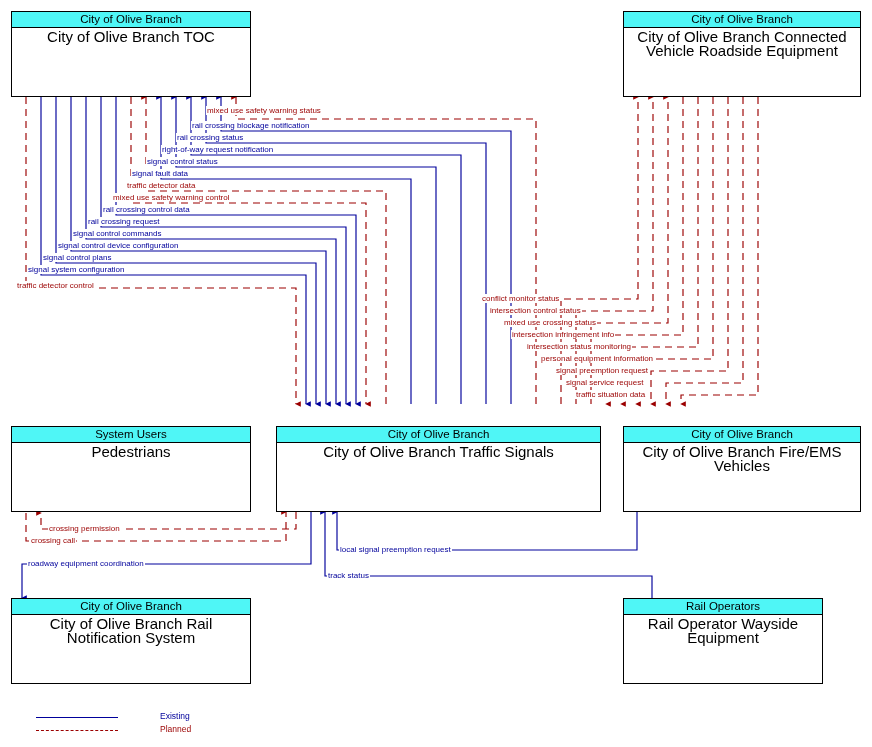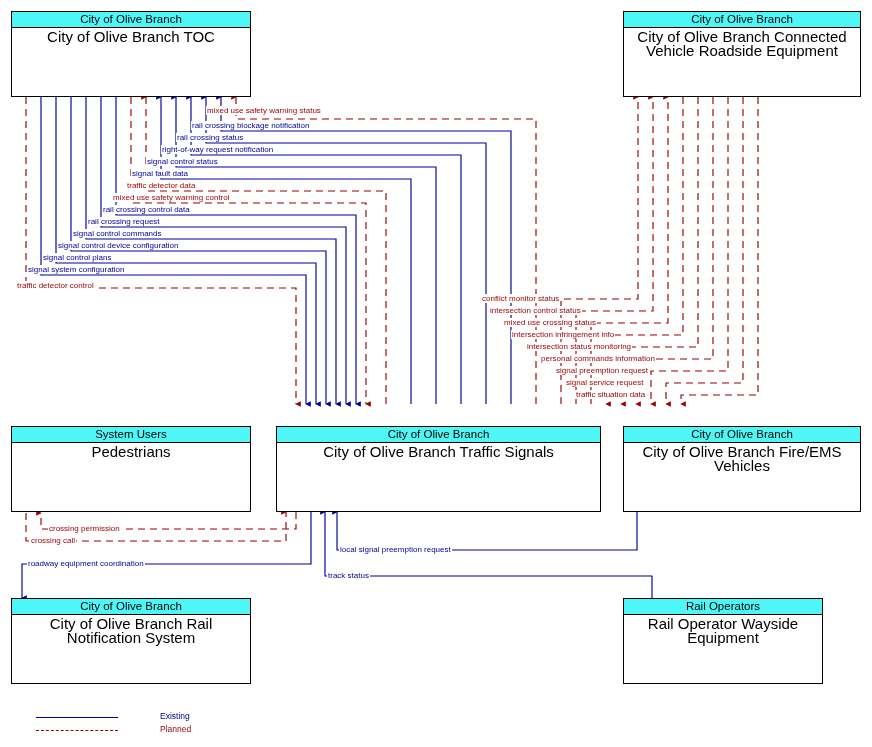--- a/index.html
+++ b/index.html
@@ -167,21 +167,21 @@
   <div class="lbl ex" style="left:57px;top:241px;">signal control device configuration</div>
   <div class="lbl ex" style="left:42px;top:253px;">signal control plans</div>
   <div class="lbl ex" style="left:27px;top:265px;">signal system configuration</div>
   <div class="lbl pl" style="left:16px;top:281px;">traffic detector control</div>
 
   <div class="lbl pl" style="left:481px;top:294px;">conflict monitor status</div>
   <div class="lbl pl" style="left:489px;top:306px;">intersection control status</div>
   <div class="lbl pl" style="left:503px;top:318px;">mixed use crossing status</div>
   <div class="lbl pl" style="left:511px;top:330px;">intersection infringement info</div>
   <div class="lbl pl" style="left:526px;top:342px;">intersection status monitoring</div>
-  <div class="lbl pl" style="left:540px;top:354px;">personal commands information</div>
+  <div class="lbl pl" style="left:540px;top:354px;">personal equipment information</div>
   <div class="lbl pl" style="left:555px;top:366px;">signal preemption request</div>
   <div class="lbl pl" style="left:565px;top:378px;">signal service request</div>
   <div class="lbl pl" style="left:575px;top:390px;">traffic situation data</div>
 
   <div class="lbl pl" style="left:48px;top:524px;">crossing permission</div>
   <div class="lbl pl" style="left:30px;top:536px;">crossing call</div>
   <div class="lbl ex" style="left:27px;top:559px;">roadway equipment coordination</div>
   <div class="lbl ex" style="left:339px;top:545px;">local signal preemption request</div>
   <div class="lbl ex" style="left:327px;top:571px;">track status</div>
 

